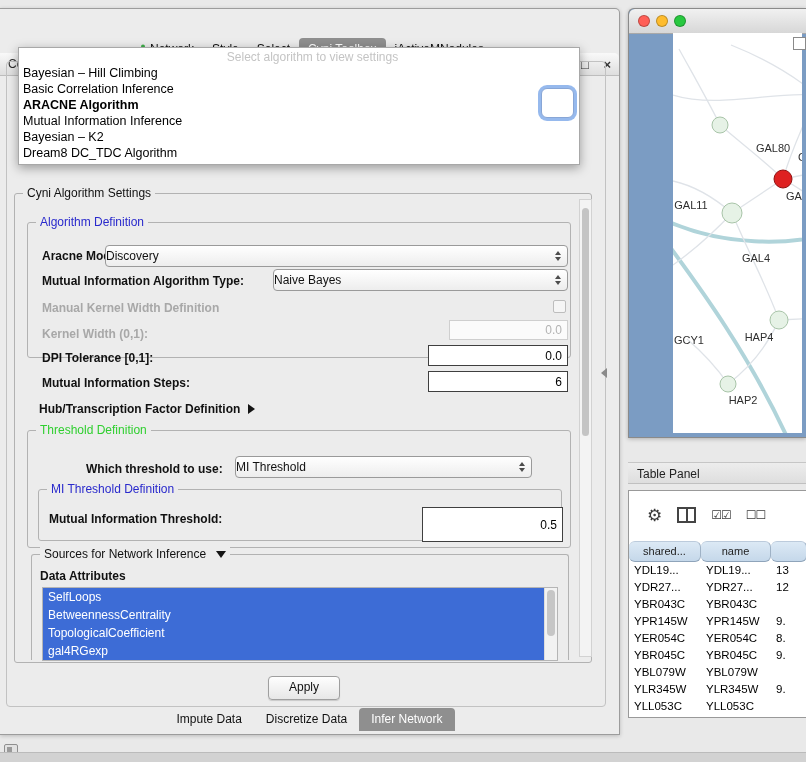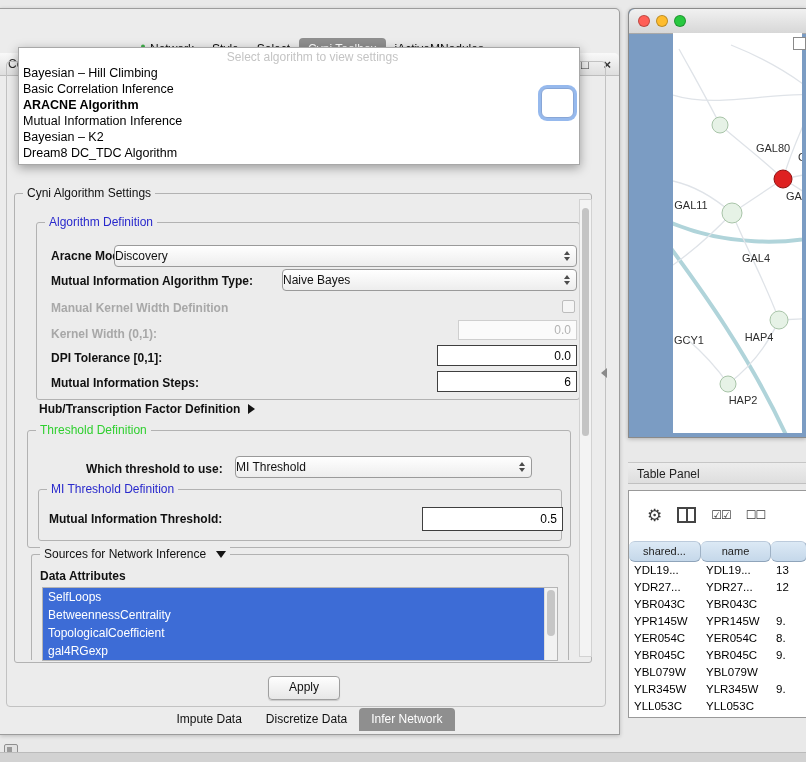--- a/index.html
+++ b/index.html
@@ -214,21 +214,21 @@
         </div>
         <div class="tab">
           <span>jActiveMNodules</span>
         </div>
       </div>
     <div class="content-frame"></div>
 
     <div class="fieldset" style="left:14px; top:184px; width:578px; height:470px;">
       <span class="legend">Cyni Algorithm Settings</span>
 
-      <div class="fieldset" style="left:12px; top:28px; width:544px; height:178px;margin-left:9px;">
+      <div class="fieldset" style="left:12px; top:28px; width:544px; height:136px;">
         <span class="legend blue">Algorithm Definition</span>
 
         <span class="lbl" style="left:14px; top:26px;">Aracne Mode:</span>
         <div class="combo" style="left:77px; top:22px; width:463px;">
           <span>Discovery</span>
           <span class="combo-arrows">
               <i class="up"></i>
               <i class="down"></i>
             </span>
         </div>
@@ -268,21 +268,21 @@
           <span>MI Threshold</span>
           <span class="combo-arrows">
               <i class="up"></i>
               <i class="down"></i>
             </span>
         </div>
 
         <div class="fieldset" style="left:10px; top:58px; width:524px; height:52px;">
           <span class="legend blue">MI Threshold Definition</span>
           <span class="lbl" style="left:10px; top:22px;">Mutual Information Threshold:</span>
-          <input class="tinput" style="left: 383px; top: 17px; width: 141px; height: 24px;" readonly="" value="0.5">
+          <input class="tinput" style="left: 383px; top: 17px; width: 141px; height: 35px;" readonly="" value="0.5">
         </div>
       </div>
 
       <div class="fieldset" style="left:16px; top:360px; width:538px; height:106px; border-bottom:none; border-radius:3px 3px 0 0;">
         <span class="legend">
           <span>Sources for Network Inference</span>
           <span class="tri-down"></span>
         </span>
         <span class="lbl" style="left:8px; top:14px;">Data Attributes</span>
         <div class="attr-list" style="left:10px; top:32px; width:516px; height:74px;">

